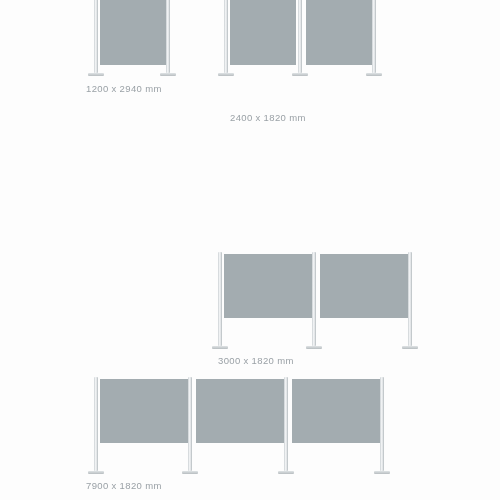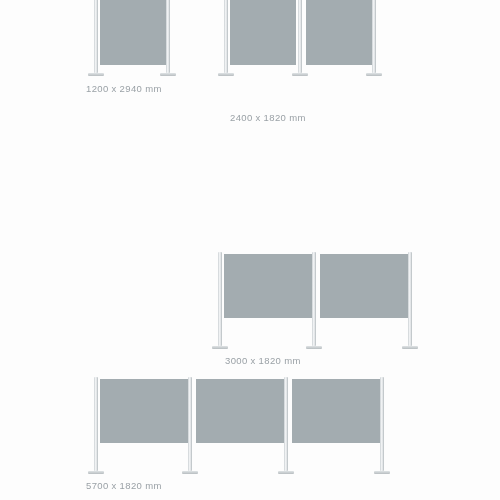--- a/index.html
+++ b/index.html
@@ -94,33 +94,33 @@
     <div class="assembly">
       <div class="panel" style="left:14px; top:4px; width:88px; height:64px;"></div>
       <div class="panel" style="left:110px; top:4px; width:88px; height:64px;"></div>
       <div class="post" style="left:8px; top:2px; height:94px;"></div>
       <div class="post-foot" style="left:2px; top:96px;"></div>
       <div class="post" style="left:102px; top:2px; height:94px;"></div>
       <div class="post-foot" style="left:96px; top:96px;"></div>
       <div class="post" style="left:198px; top:2px; height:94px;"></div>
       <div class="post-foot" style="left:192px; top:96px;"></div>
     </div>
-    <div class="caption" style="left:15px; top:106px;">3000 x 1820 mm</div>
+    <div class="caption" style="left:8px; top:106px;">3000 x 1820 mm</div>
   </div>
 
   <div class="config-group" style="left:86px; top:375px; width:320px; height:125px;">
     <div class="assembly">
       <div class="panel" style="left:14px; top:4px; width:88px; height:64px;"></div>
       <div class="panel" style="left:110px; top:4px; width:88px; height:64px;"></div>
       <div class="panel" style="left:206px; top:4px; width:88px; height:64px;"></div>
       <div class="post" style="left:8px; top:2px; height:94px;"></div>
       <div class="post-foot" style="left:2px; top:96px;"></div>
       <div class="post" style="left:102px; top:2px; height:94px;"></div>
       <div class="post-foot" style="left:96px; top:96px;"></div>
       <div class="post" style="left:198px; top:2px; height:94px;"></div>
       <div class="post-foot" style="left:192px; top:96px;"></div>
       <div class="post" style="left:294px; top:2px; height:94px;"></div>
       <div class="post-foot" style="left:288px; top:96px;"></div>
     </div>
-    <div class="caption" style="left:0px; top:106px;">5700 x 1820 mm</div>
+    <div class="caption" style="left:0px; top:106px;">7900 x 1820 mm</div>
   </div>
 
 </div>
 
 </body></html>

